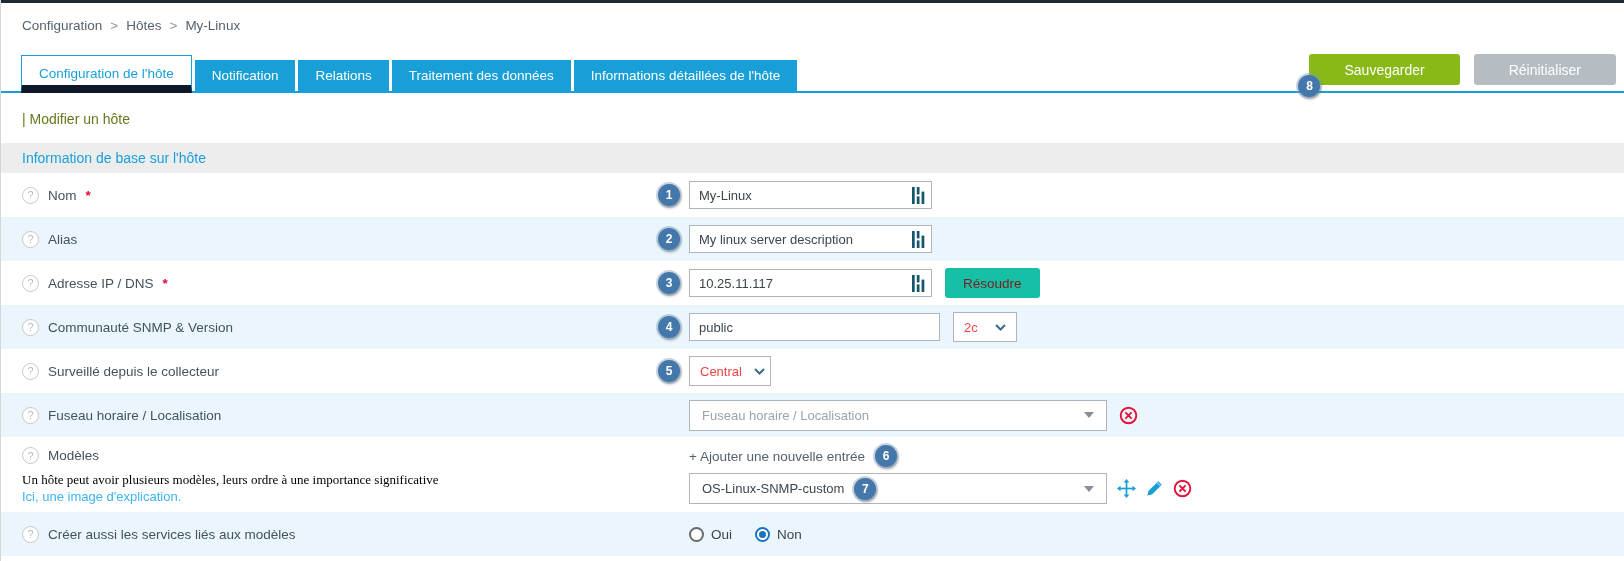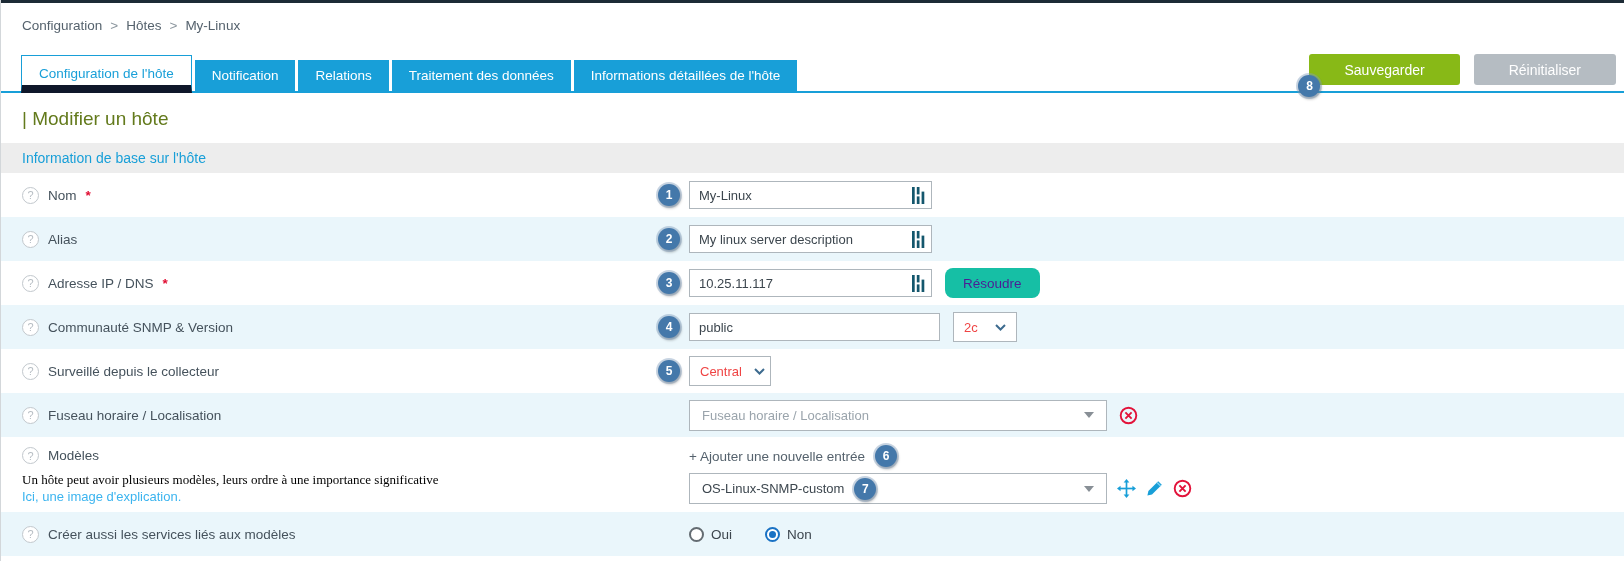--- a/index.html
+++ b/index.html
@@ -30,21 +30,21 @@
   .btn.reset{background:var(--reset-gray);}
   .save-wrap{position:relative;}
 
   
   .badge{display:inline-flex;align-items:center;justify-content:center;width:22px;height:22px;border-radius:50%;
     background:var(--badge-blue);color:#fff;font-size:12px;font-weight:bold;
     box-shadow:0 0 0 2px rgba(130,160,190,.45), 1px 2px 3px rgba(0,0,0,.35);flex:none;}
   .badge.save-badge{position:absolute;left:-11px;bottom:-12px;}
 
   
-  .page-title{height:50px;line-height:52px;padding-left:21px;font-size:19px;color:var(--title-olive);}
+  .page-title{height:50px;line-height:52px;padding-left:21px;font-size:14px;color:var(--title-olive);}
   .section-header{height:30px;line-height:30px;background:var(--header-gray);color:var(--accent-blue);font-size:14px;padding-left:21px;}
 
   
   .frow{display:flex;min-height:44px;align-items:center;}
   .frow.alt{background:var(--row-alt-blue);}
   .flabel{width:640px;flex:none;padding-left:21px;display:flex;align-items:center;gap:9px;font-size:13.5px;color:#45525c;}
   .flabel .req{color:var(--required-red);font-weight:bold;}
   .help-icon{width:17px;height:17px;border-radius:50%;border:1px solid #c2c8cd;color:#b6bdc3;font-size:11px;
     display:inline-flex;align-items:center;justify-content:center;flex:none;cursor:pointer;background:#fff;}
   .fvalue{flex:1;display:flex;align-items:center;}
@@ -52,21 +52,21 @@
 
   .input-wrap{position:relative;display:inline-flex;align-items:center;}
   input.text{height:28px;border:1px solid #aeb6bc;font-size:13px;color:#3c464e;padding:0 26px 0 9px;width:243px;font-family:inherit;background:#fff;}
   input.text.no-icon{padding-right:9px;width:251px;}
   .macro-icon{position:absolute;right:7px;top:6px;cursor:pointer;line-height:0;}
 
   .mini-select{height:30px;border:1px solid #aeb6bc;background:#fff;display:inline-flex;align-items:center;
     font-size:13px;color:#ef4444;padding:0 10px;gap:12px;cursor:pointer;justify-content:space-between;}
   .mini-select .chev{line-height:0;}
 
-  .btn-resolve{background:var(--resolve-teal);color:#4c1d95;border:none;border-radius:8px;height:30px;padding:0 18px;
+  .btn-resolve{background:var(--resolve-teal);color:#7f1d1d;border:none;border-radius:3px;height:30px;padding:0 18px;
     font-size:13.5px;margin-left:13px;cursor:pointer;font-family:inherit;}
 
   .select2{width:418px;height:31px;border:1px solid #aeb6bc;background:#fff;display:flex;align-items:center;
     padding:0 12px;font-size:13px;color:#3c464e;cursor:pointer;justify-content:space-between;}
   .select2 .ph{color:#9aa4ac;}
   .select2 .tri{width:0;height:0;border-left:5px solid transparent;border-right:5px solid transparent;border-top:6px solid #888f96;flex:none;}
   .sel-text{display:flex;align-items:center;gap:10px;}
 
   .icon-btn{margin-left:10px;line-height:0;cursor:pointer;display:inline-flex;}
   .del-icon{margin-left:12px;}
@@ -75,21 +75,21 @@
   .frow.templates{align-items:flex-start;padding:6px 0 8px;}
   .flabel.block{display:block;padding-top:4px;}
   .flabel.block .labline{display:flex;align-items:center;gap:9px;}
   .help-text{color:#000000;font-size:13px;margin-top:7px;line-height:1.35;font-family:Liberation Serif, serif;}
   .help-link{color:#3bb4ef;font-size:13px;cursor:pointer;}
   .tpl-right{flex:1;}
   .tpl-add{display:flex;align-items:center;gap:10px;margin-left:48px;font-size:13.5px;color:#55626d;cursor:pointer;height:26px;}
   .tpl-sel-line{display:flex;align-items:center;margin-left:48px;margin-top:4px;}
 
   
-  .radio-group{display:flex;align-items:center;gap:33px;font-size:13.5px;color:#3c464e;}
+  .radio-group{display:flex;align-items:center;gap:23px;font-size:13.5px;color:#3c464e;}
   .radio{display:flex;align-items:center;gap:7px;cursor:pointer;}
   .radio .circ{width:15px;height:15px;border-radius:50%;border:2px solid #646c72;background:#fff;flex:none;position:relative;}
   .radio.selected .circ{border-color:#1a72c4;}
   .radio.selected .circ::after{content:"";position:absolute;inset:2px;border-radius:50%;background:#1a72c4;}
 </style>
 </head>
 <body>
 
 <div class="page">
   <div class="topbar"></div>

